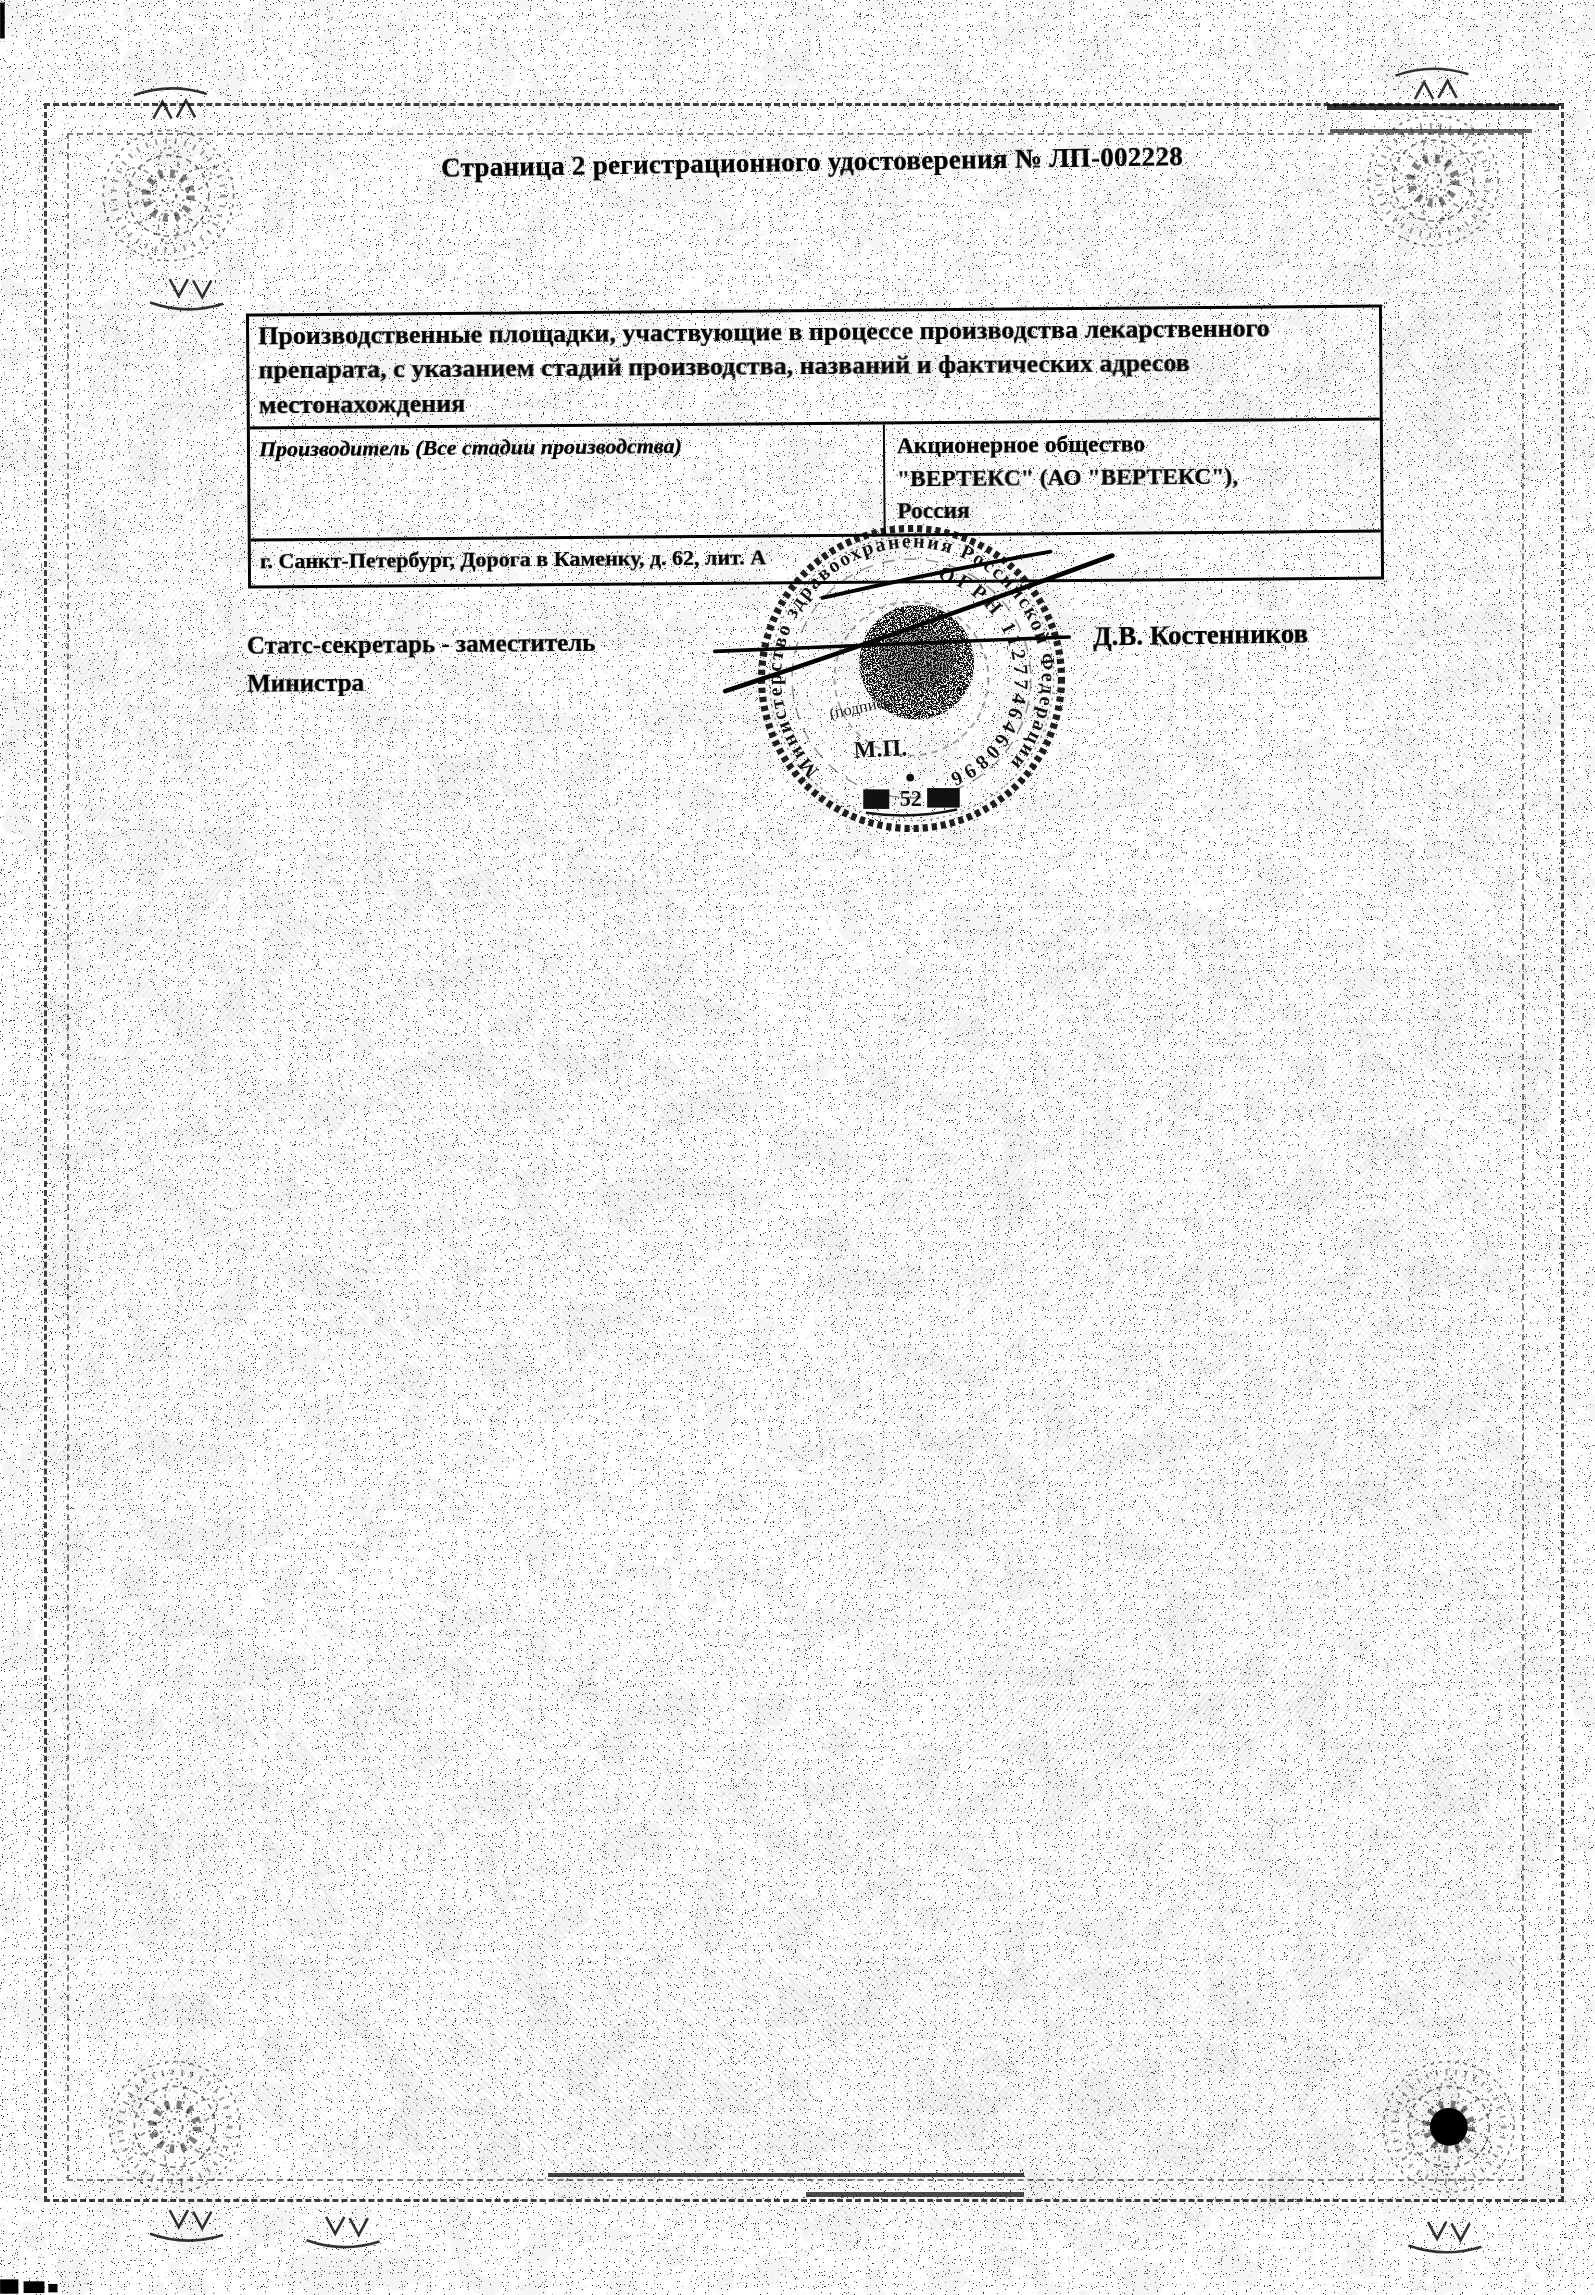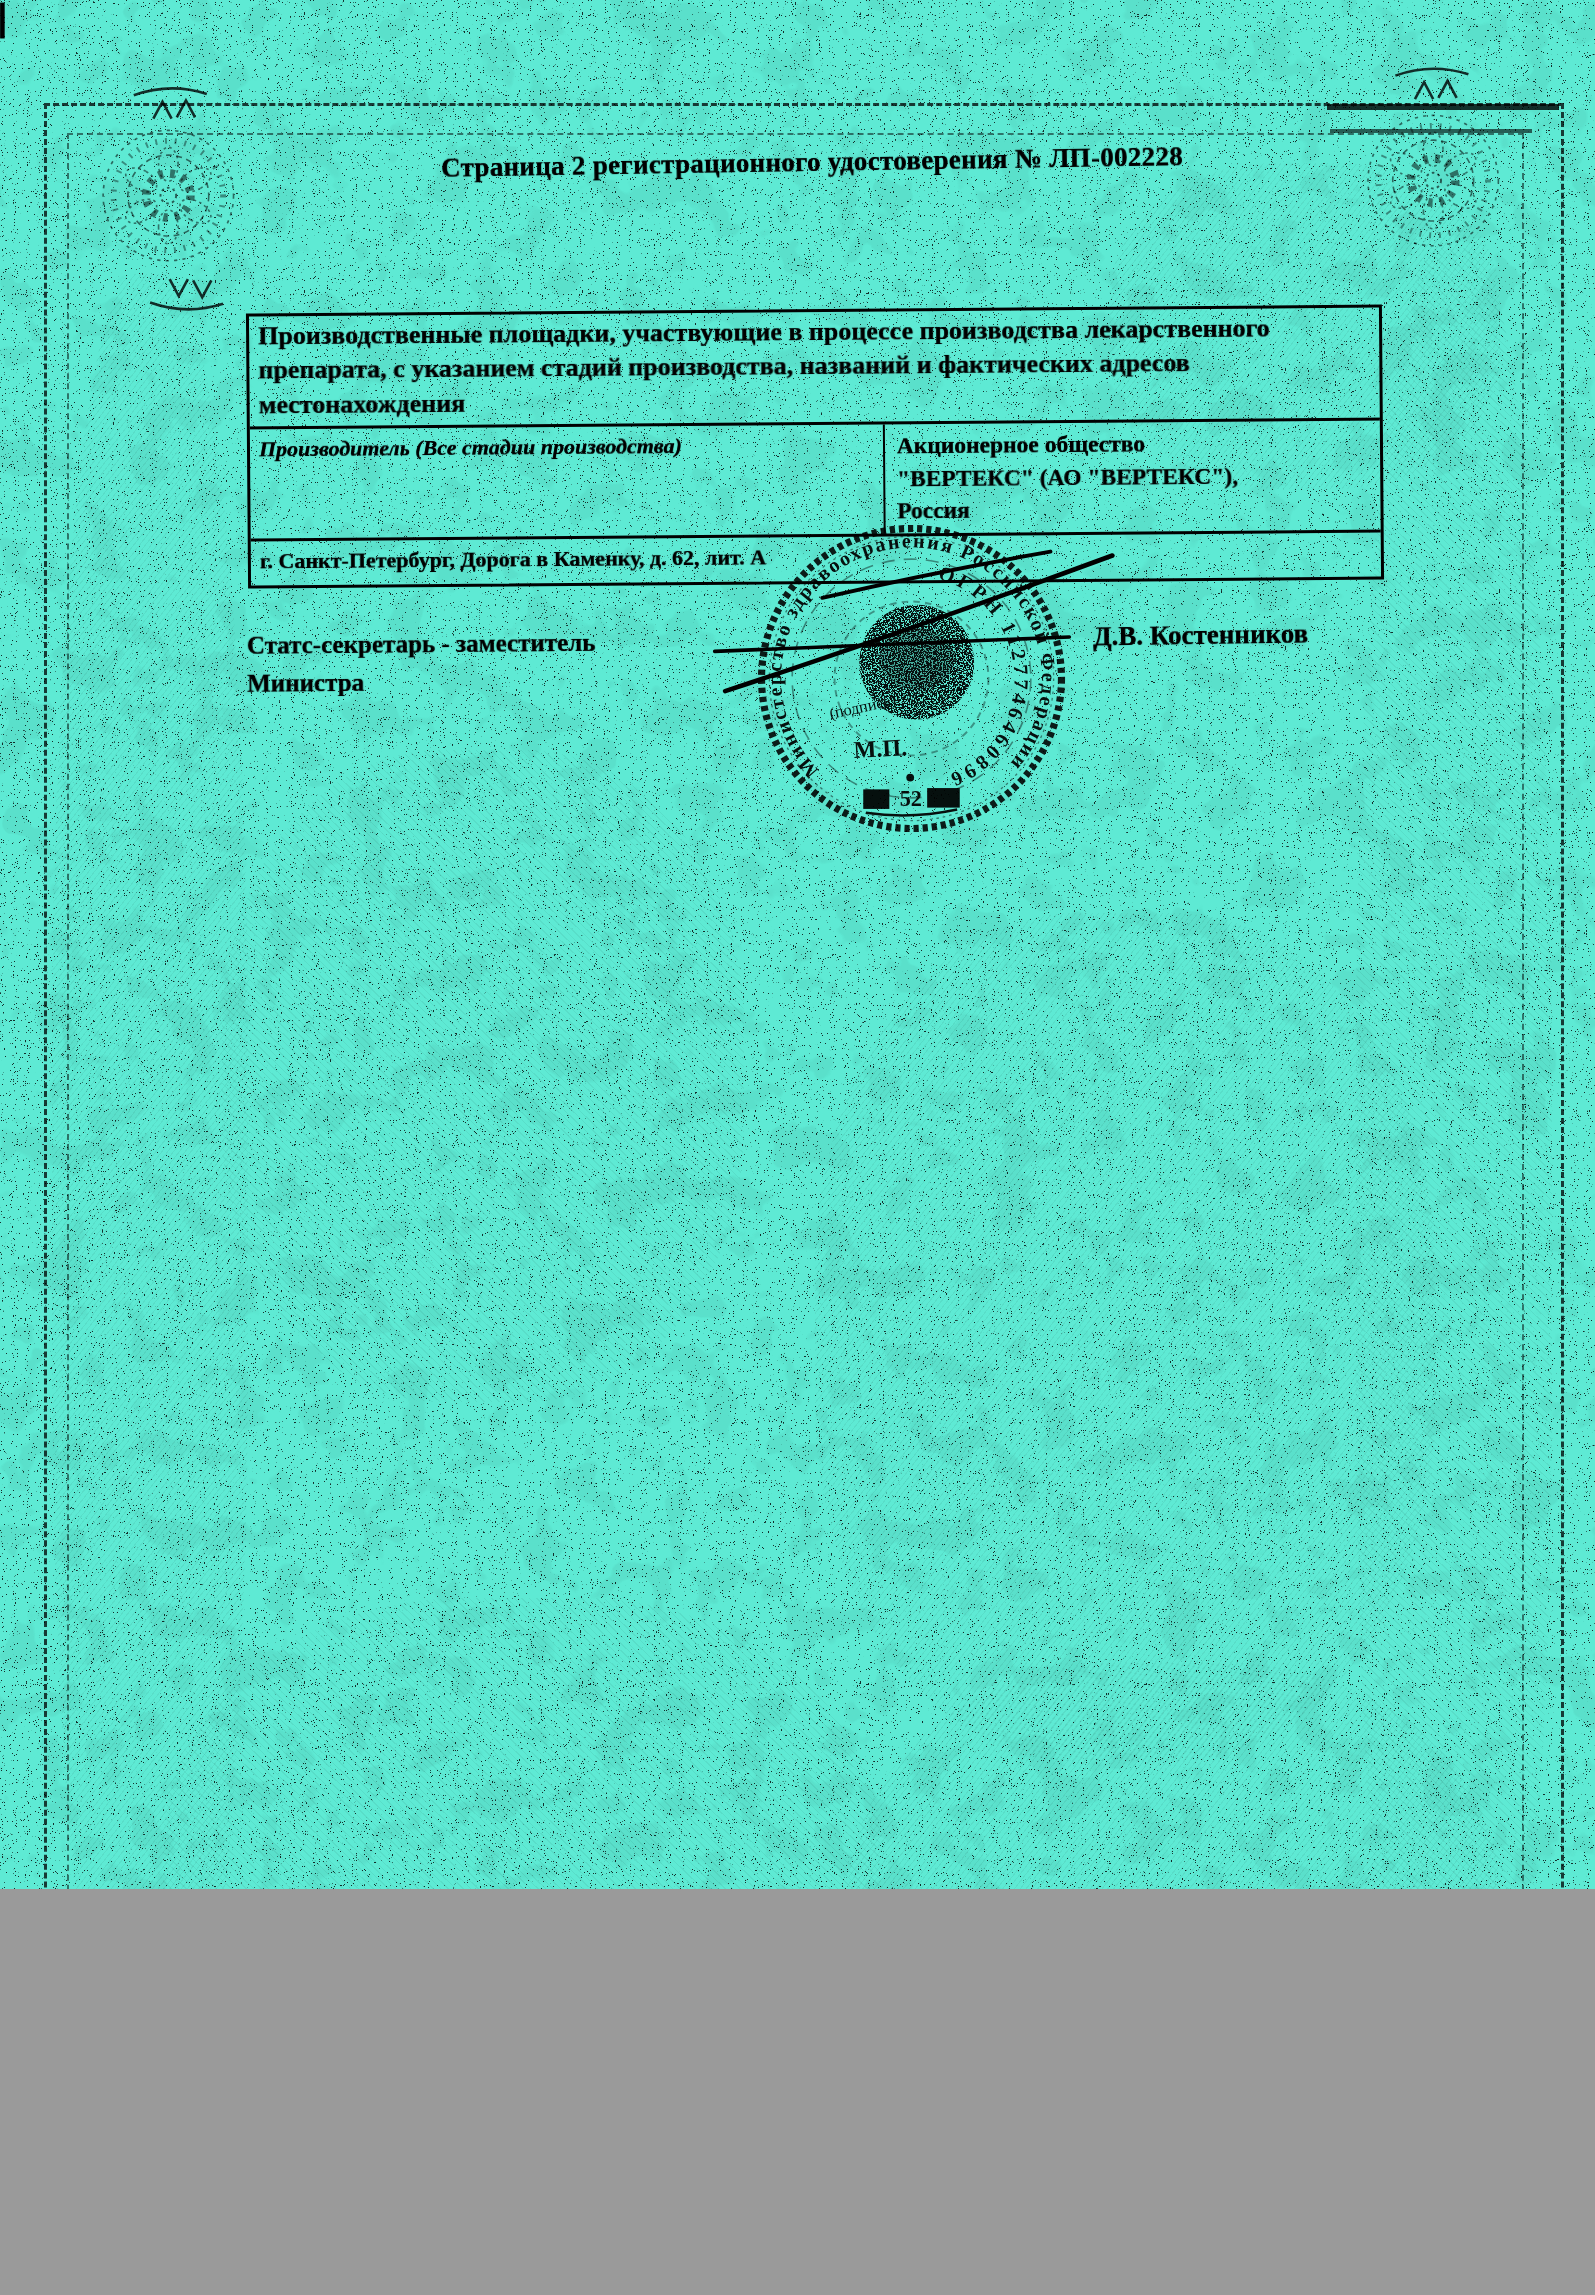--- a/index.html
+++ b/index.html
@@ -1,16 +1,16 @@
 <!DOCTYPE html>
 <html style="font-size:10.4px"><head>
 <meta charset="utf-8">
 <style>
   html,body{margin:0;padding:0;background:#9a9a9a;}
-  .page{position:relative;width:1595px;height:1889px;background:#5eead4;overflow:hidden;
+  .page{position:relative;width:1595px;height:2295px;background:#ffffff;overflow:hidden;
         font-family:"Liberation Serif","DejaVu Serif",serif;color:#000;}
   .abs{position:absolute;}
   .ink{text-shadow:0 0 0.7px rgba(0,0,0,.7), 0.4px 0.4px 0 rgba(0,0,0,.35);filter:blur(0.2px);}
   
   .band{position:absolute;opacity:.06;border-radius:42%;filter:blur(0.5px);}
   .hatchA{background:repeating-linear-gradient(-52deg, rgba(0,0,0,.85) 0 1px, transparent 1px 4.6px);}
   .hatchB{background:repeating-linear-gradient(44deg, rgba(0,0,0,.85) 0 1px, transparent 1px 5.2px);}
   
   .frame-outer{left:44px;top:103px;width:1514px;height:2093px;border:3.3px dashed rgba(0,0,0,.75);}
   .frame-inner{left:67px;top:133px;width:1453px;height:2044px;border:2px dashed rgba(0,0,0,.5);}

